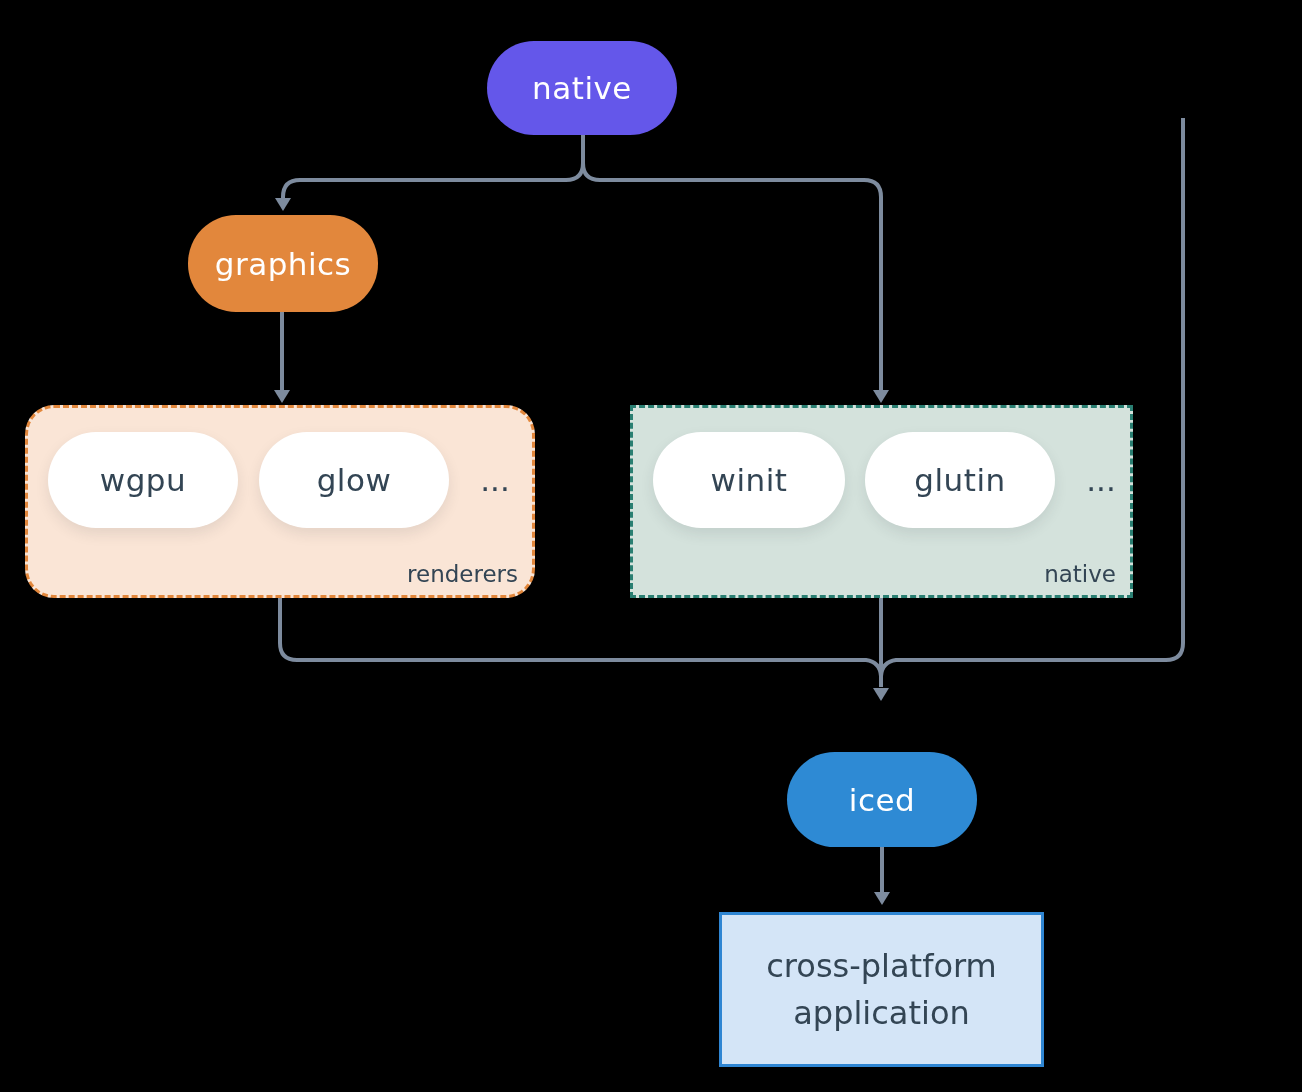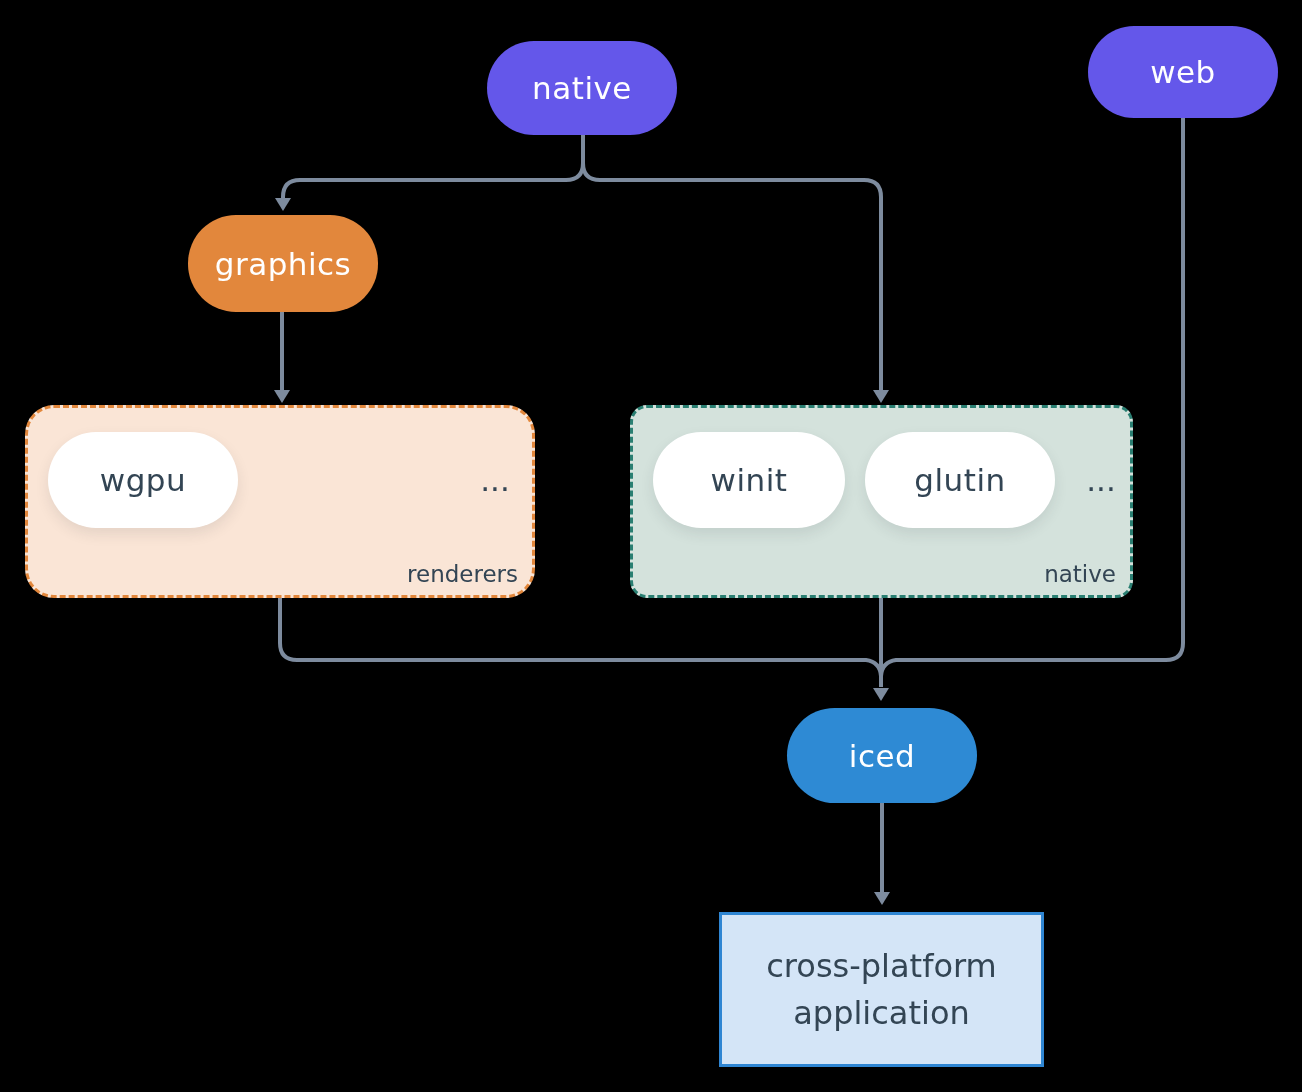--- a/index.html
+++ b/index.html
@@ -34,41 +34,40 @@
     display: flex;
     align-items: center;
     justify-content: center;
     border-radius: 48px;
     color: var(--c-white, #FFFFFF);
     font-size: 31px;
     letter-spacing: 0.5px;
   }
   .pill--purple { background: var(--c-native-web, #6457EA); }
   .pill--orange { background: var(--c-graphics, #E2873C); }
-  .pill--blue   { background: var(--c-iced, #2E8AD4); }
+  .pill--blue   { background: var(--c-iced, #2E8AD4); margin-top: 44px; }
   .pill--white  {
     background: var(--c-white, #FFFFFF);
     color: var(--c-text-dark, #334554);
     box-shadow: 0 6px 14px rgba(40,50,60,0.10);
   }
   .group {
     position: absolute;
     box-sizing: border-box;
     border-width: 3px;
     border-style: dashed;
   }
   .group--renderers {
     background: var(--c-renderers-bg, #FAE5D6);
     border-color: var(--c-renderers-border, #E2873C);
     border-radius: 29px;
   }
   .group--shells {
     background: var(--c-shells-bg, #D4E2DC);
     border-color: var(--c-shells-border, #2A7F72);
-    border-radius: 17px;
   }
   .group-label {
     position: absolute;
     right: 14px;
     bottom: 8px;
     font-size: 23px;
     color: var(--c-text-dark, #334554);
   }
   .dots {
     position: absolute;
@@ -135,31 +134,31 @@
     <polygon class="head" points="873,688 889,688 881,701"></polygon>
 
     <path class="wire" d="M882 803 V892"></path>
     <polygon class="head" points="874,892 890,892 882,905"></polygon>
   </svg>
 
   <div class="pill pill--purple node-native">
     <span>native</span>
   </div>
 
-  <div class="pill pill--purple node-web">
-    <span>web</span>
-  </div>
 
   <div class="pill pill--orange node-graphics">
     <span>graphics</span>
   </div>
 
   <div class="group group--renderers">
     <div class="pill pill--white pill-wgpu">
       <span>wgpu</span>
+    </div>
+    <div class="pill pill--white pill-glow">
+      <span>glow</span>
     </div>
     <div class="dots dots-renderers">...</div>
     <div class="group-label">renderers</div>
   </div>
 
   <div class="group group--shells">
     <div class="pill pill--white pill-winit">
       <span>winit</span>
     </div>
     <div class="pill pill--white pill-glutin">

